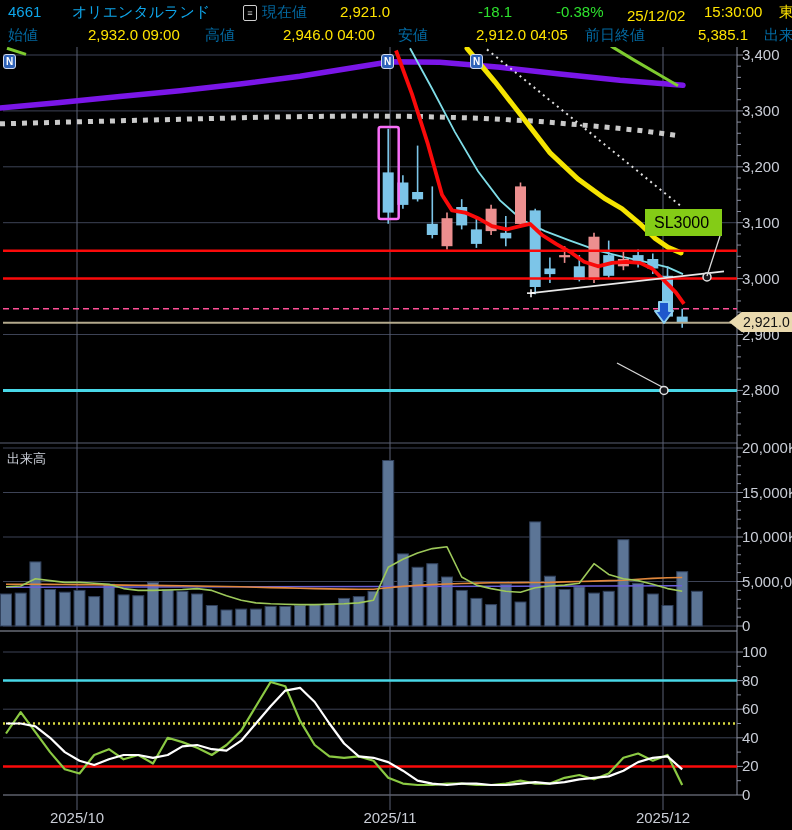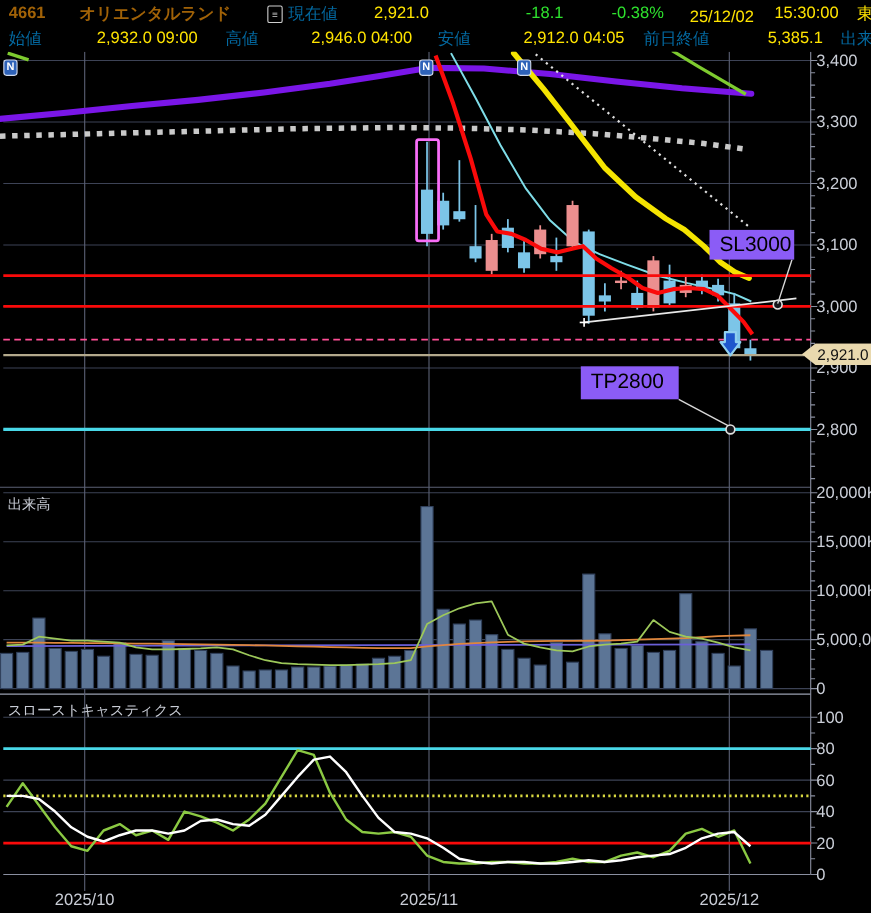--- a/index.html
+++ b/index.html
@@ -1,25 +1,25 @@
 <!DOCTYPE html>
 <html><head>
 <meta charset="utf-8">
 <style>
   html,body{margin:0;padding:0;background:#000;}
   #app{position:relative;width:792px;height:830px;background:#000;overflow:hidden;
        font-family:"Liberation Sans",sans-serif;}
   #cv{position:absolute;left:0;top:0;}
   .hdr{position:absolute;left:0;top:0;width:792px;height:47px;background:#000;z-index:5;}
   .hdr span{position:absolute;font-size:15px;white-space:nowrap;}
-  .c-pink{color:#a16207;font-weight:bold;} .c-cyan{color:#0369a1;} .c-yel{color:#ffe400;} .c-grn{color:#2ee22e;}
+  .c-pink{color:#0ea5e9;} .c-cyan{color:#0369a1;} .c-yel{color:#ffe400;} .c-grn{color:#2ee22e;}
   .hicon{position:absolute;left:243px;top:5px;width:12px;height:14px;border:1px solid #cfcfcf;
          border-radius:2px;color:#cfcfcf;font-size:9px;line-height:14px;text-align:center;z-index:6;}
   .pane-title{position:absolute;font-size:13px;color:#c9cdd6;z-index:4;}
-  .anno{position:absolute;background:#8b5cf6;color:#000;font-size:19px;z-index:6;
+  .anno{position:absolute;background:#84cc16;color:#000;font-size:16px;z-index:6;
         display:flex;align-items:center;padding-left:9px;box-sizing:border-box;}
   #slBox{left:645px;top:209px;width:77px;height:27px;}
   #tpBox{left:528px;top:333px;width:89px;height:30px;}
   .nmark{position:absolute;width:13px;height:15px;background:#2e62b8;border:1.5px solid #d0d9ec;
          border-radius:3px;color:#fff;font-size:10px;font-weight:bold;text-align:center;
          line-height:14px;z-index:6;box-sizing:border-box;}
   .badge{position:absolute;left:729px;top:312px;width:63px;height:20px;background:#e9d9ae;
          color:#111;font-size:14px;line-height:20px;padding-left:14px;box-sizing:border-box;z-index:6;
          clip-path:polygon(0 50%,20% 0,100% 0,100% 100%,20% 100%);}
 </style>
@@ -297,23 +297,21 @@
     <span class="c-yel" style="left:283px;top:26px">2,946.0 04:00</span>
     <span class="c-cyan" style="left:398px;top:26px">安値</span>
     <span class="c-yel" style="left:476px;top:26px">2,912.0 04:05</span>
     <span class="c-cyan" style="left:585px;top:26px">前日終値</span>
     <span class="c-yel" style="left:698px;top:26px">5,385.1</span>
     <span class="c-cyan" style="left:764px;top:26px">出来高</span>
   </div>
   <div class="hicon">≡</div>
 
   <div class="pane-title" style="left:7px;top:450px">出来高</div>
-  <div class="pane-title" style="left:7px;top:637px">スローストキャスティクス</div>
 
   <div class="anno" id="slBox">SL3000</div>
-  <div class="anno" id="tpBox">TP2800</div>
 
   <div class="nmark" style="left:3px;top:54px">N</div>
   <div class="nmark" style="left:381px;top:54px">N</div>
   <div class="nmark" style="left:470px;top:54px">N</div>
 
   <div class="badge">2,921.0</div>
 </div>
 
 </body></html>

